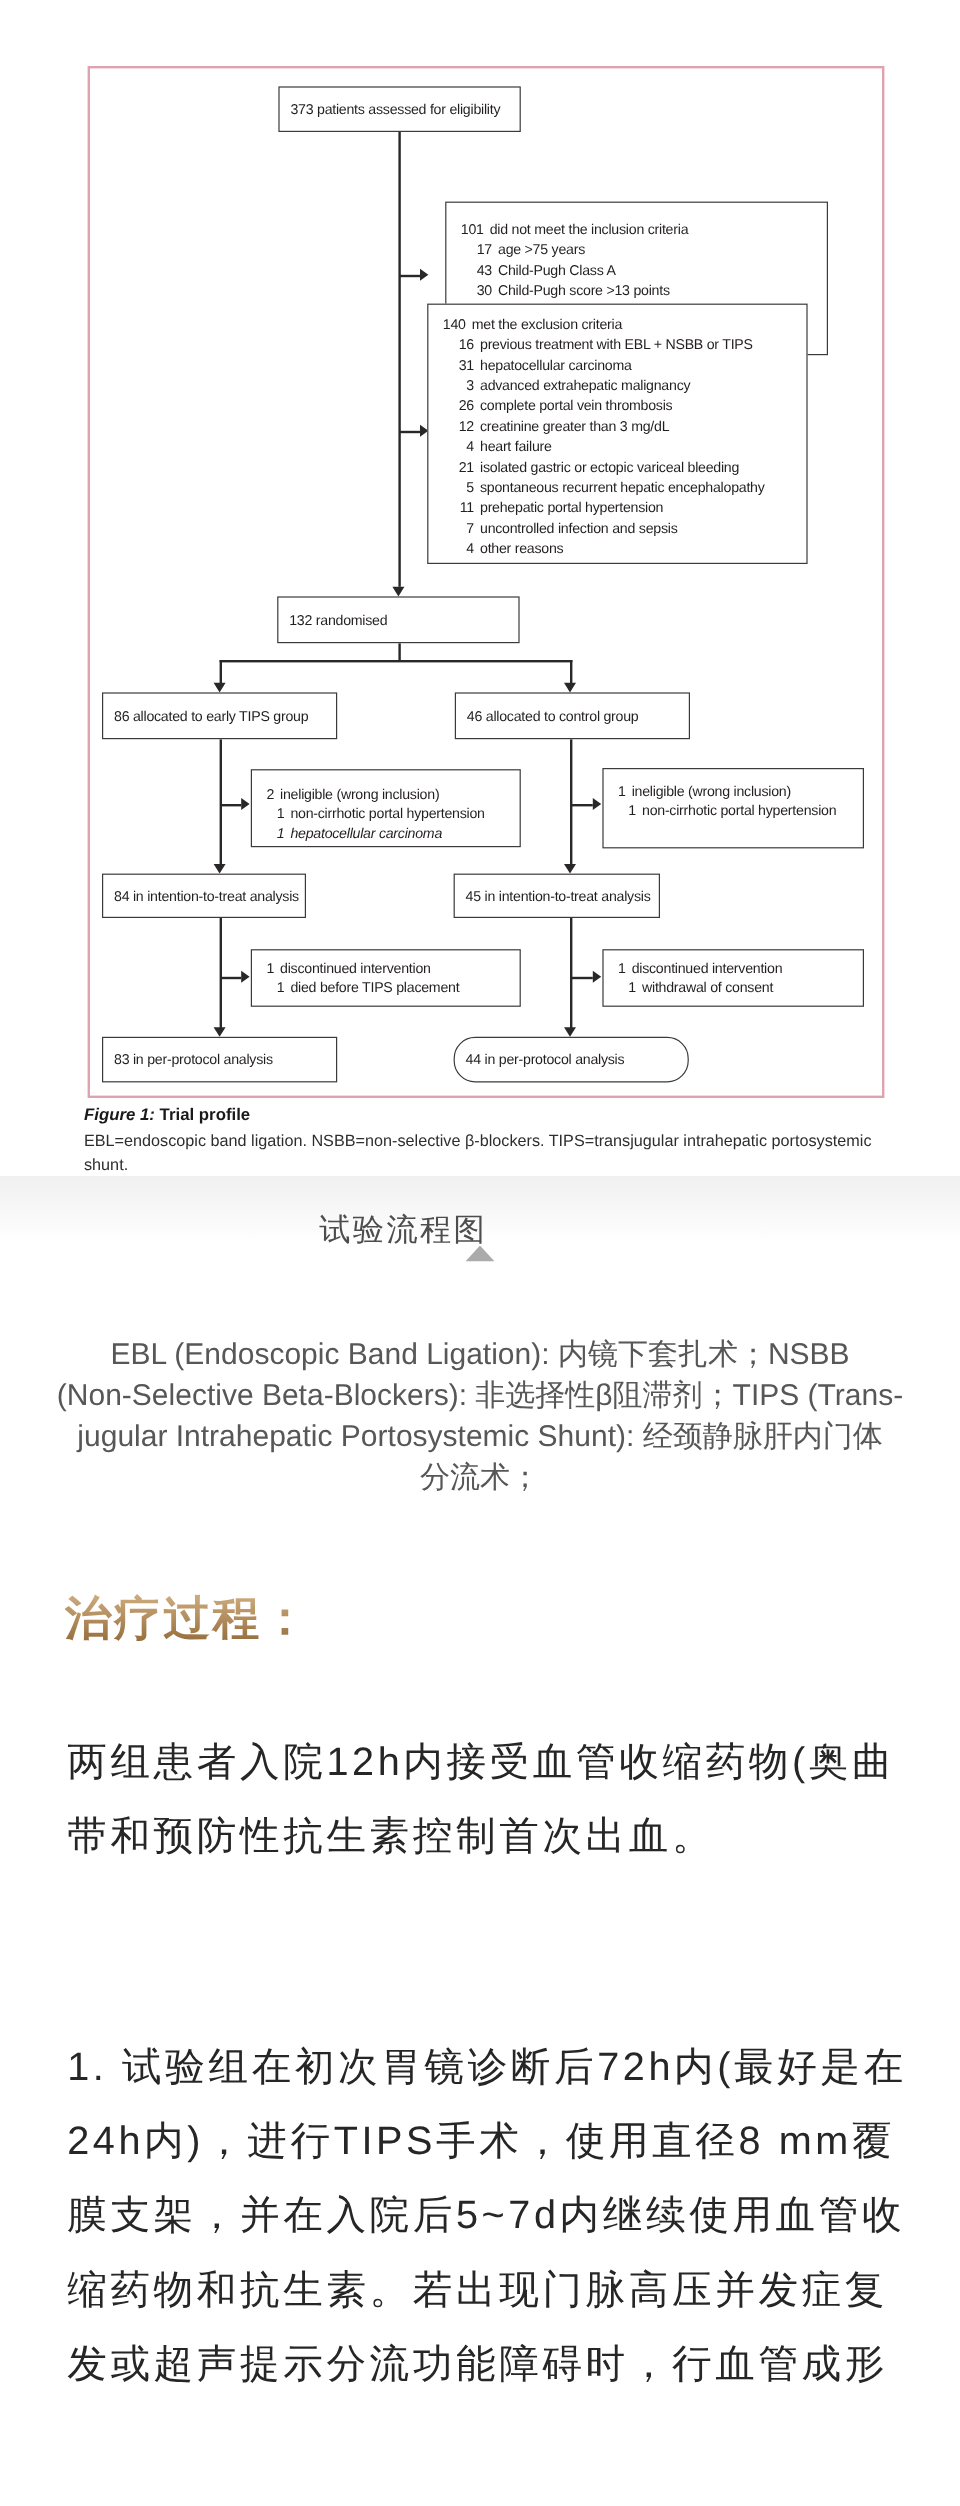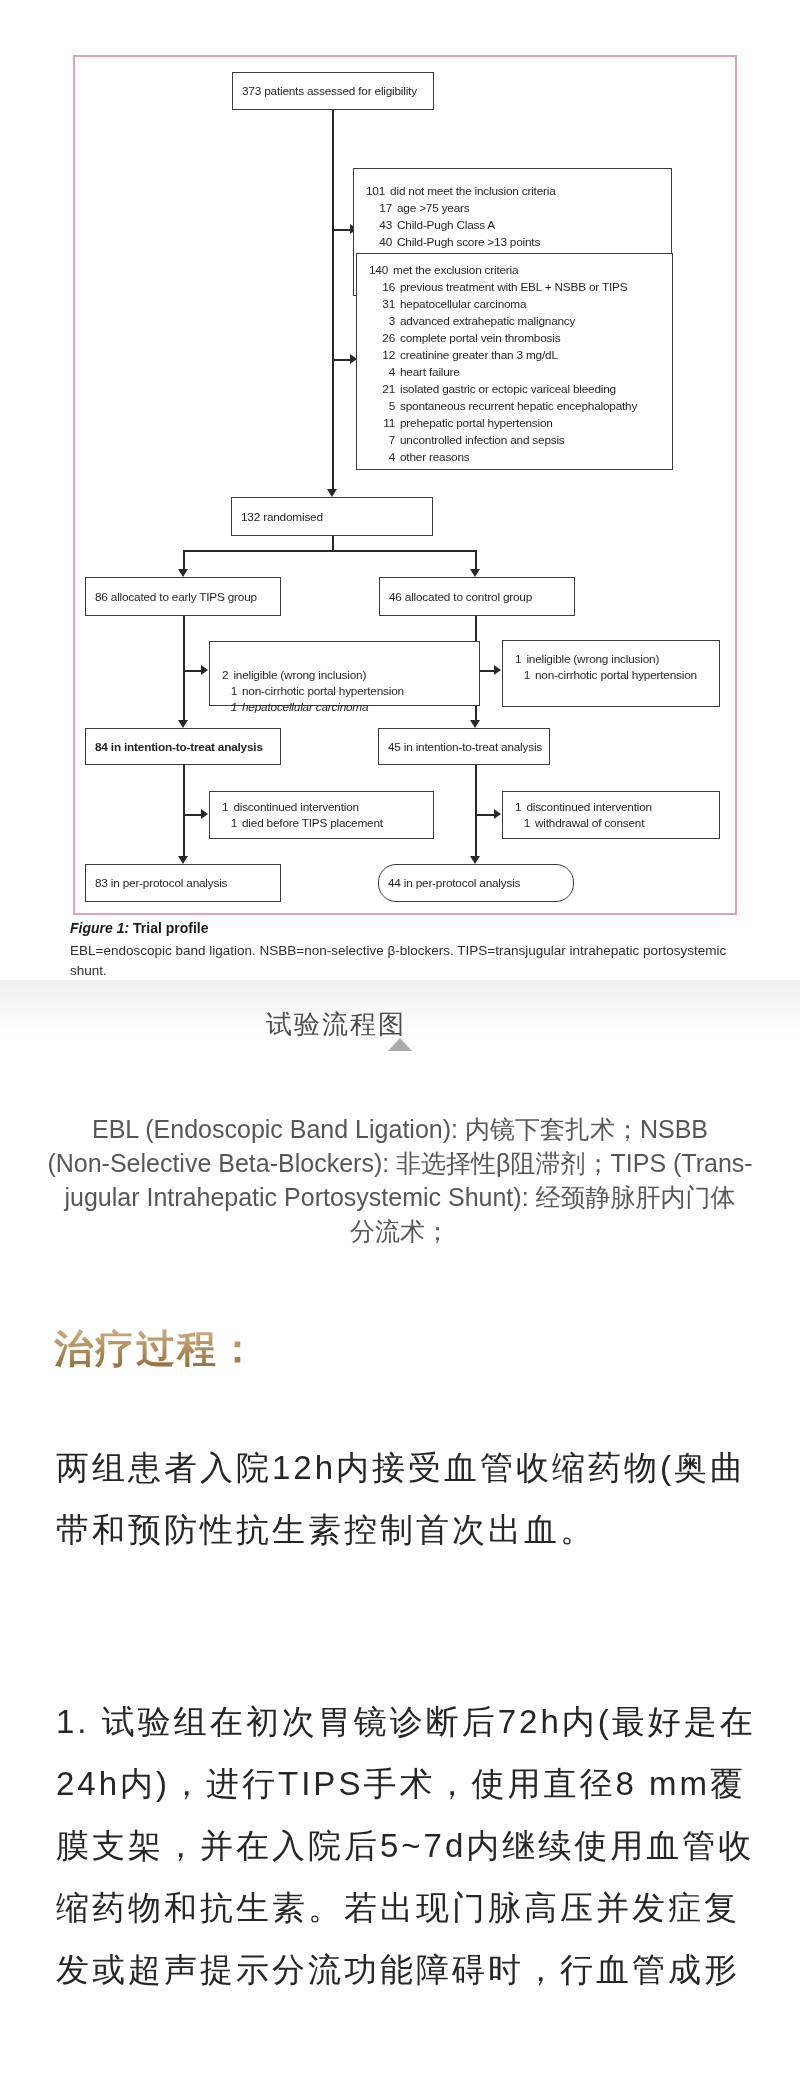--- a/index.html
+++ b/index.html
@@ -79,25 +79,25 @@
 <div class="arr-d" style="left:178px;top:856px;"></div>
 <div class="hline" style="left:184px;top:814px;width:17px;"></div>
 <div class="arr-r" style="left:201px;top:809px;"></div>
 <div class="vline" style="left:475px;top:765px;height:92px;"></div>
 <div class="arr-d" style="left:470px;top:856px;"></div>
 <div class="hline" style="left:476px;top:814px;width:18px;"></div>
 <div class="arr-r" style="left:494px;top:809px;"></div>
 
 <div class="fbox single" style="left:232px;top:72px;width:202px;height:38px;">373 patients assessed for eligibility</div>
 
-<div class="fbox multi" style="left:353px;top:168px;width:319px;height:128px;padding-top:14px;">
+<div class="fbox multi" style="left:371px;top:168px;width:319px;height:128px;padding-top:14px;">
   <div class="row"><span class="n">101</span><span>did not meet the inclusion criteria</span></div>
   <div class="row sub"><span class="n">17</span><span>age &gt;75 years</span></div>
   <div class="row sub"><span class="n">43</span><span>Child-Pugh Class A</span></div>
-  <div class="row sub"><span class="n">40</span><span>Child-Pugh score &gt;13 points</span></div>
+  <div class="row sub"><span class="n">30</span><span>Child-Pugh score &gt;13 points</span></div>
   <div class="row sub"><span class="n">21</span><span>declined to participate</span></div>
 </div>
 
 <div class="fbox multi" style="left:356px;top:253px;width:317px;height:217px;padding-top:8px;">
   <div class="row"><span class="n">140</span><span>met the exclusion criteria</span></div>
   <div class="row sub"><span class="n">16</span><span>previous treatment with EBL + NSBB or TIPS</span></div>
   <div class="row sub"><span class="n">31</span><span>hepatocellular carcinoma</span></div>
   <div class="row sub"><span class="n">3</span><span>advanced extrahepatic malignancy</span></div>
   <div class="row sub"><span class="n">26</span><span>complete portal vein thrombosis</span></div>
   <div class="row sub"><span class="n">12</span><span>creatinine greater than 3 mg/dL</span></div>
@@ -107,31 +107,31 @@
   <div class="row sub"><span class="n">11</span><span>prehepatic portal hypertension</span></div>
   <div class="row sub"><span class="n">7</span><span>uncontrolled infection and sepsis</span></div>
   <div class="row sub"><span class="n">4</span><span>other reasons</span></div>
 </div>
 
 <div class="fbox single" style="left:231px;top:497px;width:202px;height:39px;">132 randomised</div>
 
 <div class="fbox single" style="left:85px;top:577px;width:196px;height:39px;">86 allocated to early TIPS group</div>
 <div class="fbox single" style="left:379px;top:577px;width:196px;height:39px;">46 allocated to control group</div>
 
-<div class="fbox multi" style="left:209px;top:641px;width:271px;height:65px;padding-top:25px;">
+<div class="fbox multi" style="left:209px;top:641px;width:225px;height:65px;padding-top:12px;">
   <div class="row" style="line-height:16px;"><span class="n">2</span><span>ineligible (wrong inclusion)</span></div>
   <div class="row sub2" style="line-height:16px;"><span class="n">1</span><span>non-cirrhotic portal hypertension</span></div>
   <div class="row sub2" style="line-height:16px;font-style:italic;"><span class="n">1</span><span>hepatocellular carcinoma</span></div>
 </div>
 <div class="fbox multi" style="left:502px;top:640px;width:218px;height:67px;padding-top:10px;">
   <div class="row" style="line-height:16px;"><span class="n">1</span><span>ineligible (wrong inclusion)</span></div>
   <div class="row sub2" style="line-height:16px;"><span class="n">1</span><span>non-cirrhotic portal hypertension</span></div>
 </div>
 
-<div class="fbox single" style="left:85px;top:728px;width:196px;height:37px;font-weight:bold;">84 in intention-to-treat analysis</div>
+<div class="fbox single" style="left:85px;top:728px;width:170px;height:37px;">84 in intention-to-treat analysis</div>
 <div class="fbox single" style="left:378px;top:728px;width:172px;height:37px;">45 in intention-to-treat analysis</div>
 
 <div class="fbox multi" style="left:209px;top:791px;width:225px;height:48px;padding-top:7px;">
   <div class="row" style="line-height:16px;"><span class="n">1</span><span>discontinued intervention</span></div>
   <div class="row sub2" style="line-height:16px;"><span class="n">1</span><span>died before TIPS placement</span></div>
 </div>
 <div class="fbox multi" style="left:502px;top:791px;width:218px;height:48px;padding-top:7px;">
   <div class="row" style="line-height:16px;"><span class="n">1</span><span>discontinued intervention</span></div>
   <div class="row sub2" style="line-height:16px;"><span class="n">1</span><span>withdrawal of consent</span></div>
 </div>

